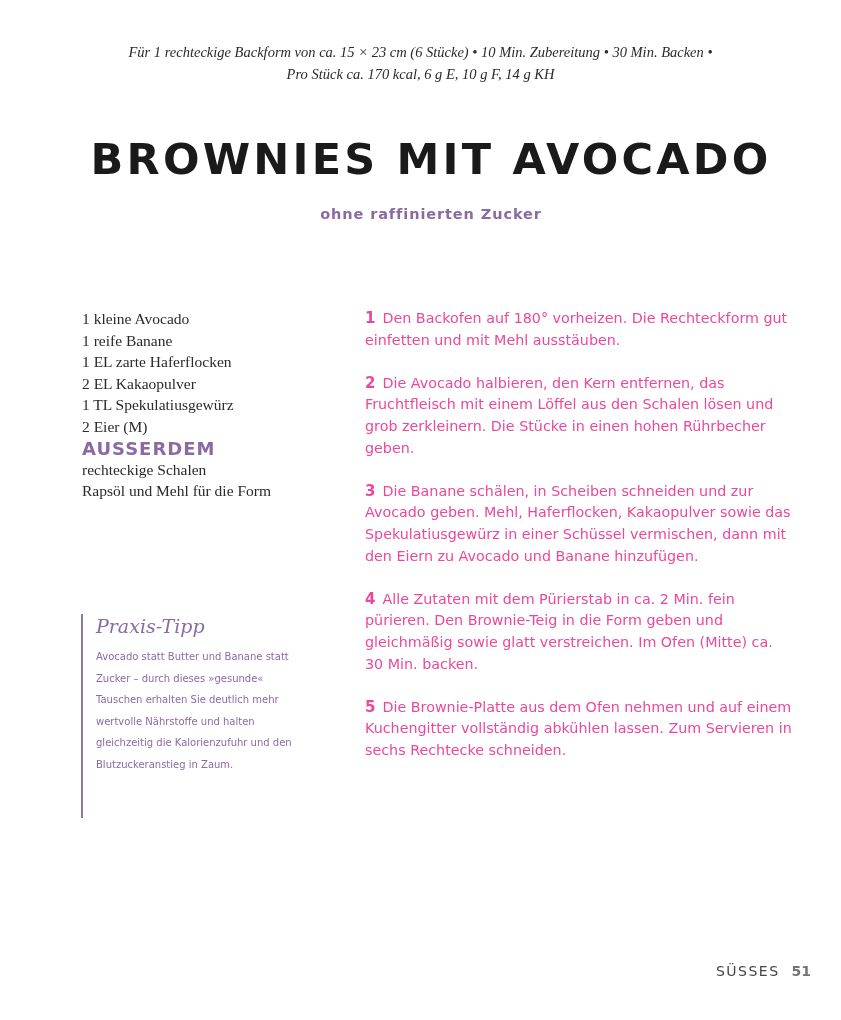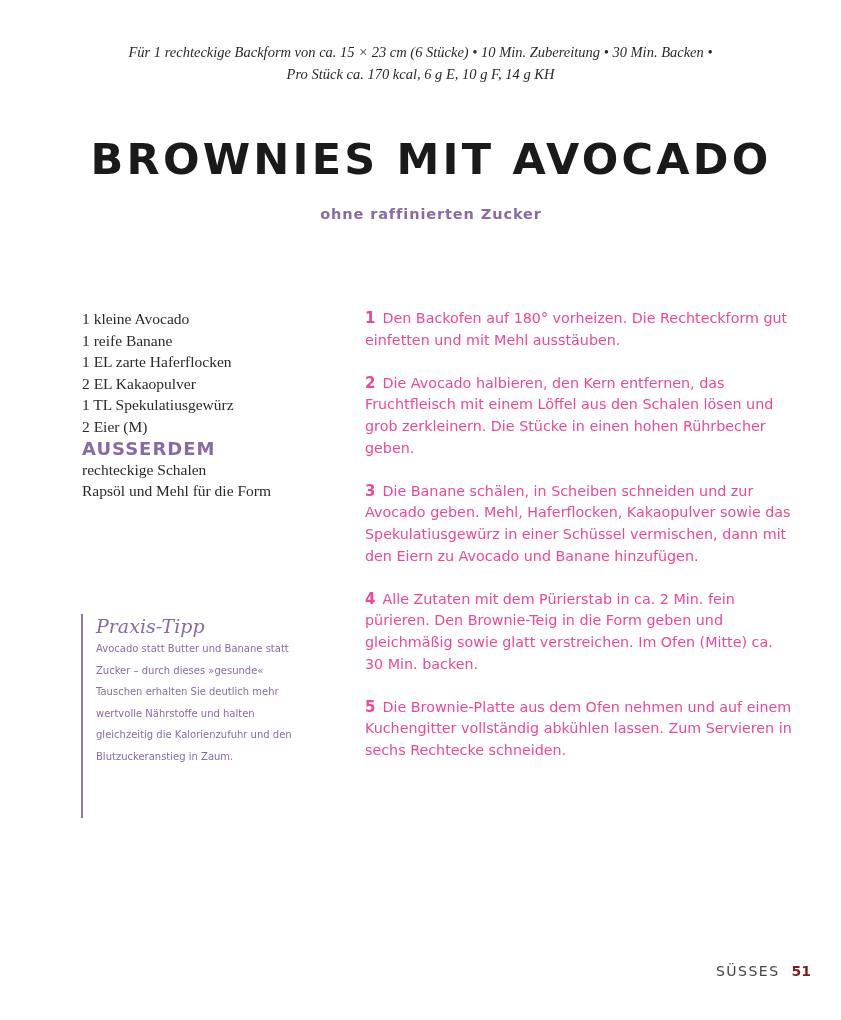--- a/index.html
+++ b/index.html
@@ -24,37 +24,37 @@
   .extra-head {
     font-family: "DejaVu Sans", sans-serif; font-weight: bold; font-size: 18px;
     letter-spacing: 1px; color: #8a6aa3; line-height: 21px;
   }
   .indent { padding-left: 17px; }
   .tip {
     position: absolute; left: 81px; top: 614px; width: 230px; height: 204px;
     border-left: 2px solid #8e7a9e; padding-left: 13px; box-sizing: border-box;
   }
   .tip-title {
-    font-family: "DejaVu Serif", serif; font-style: italic; font-size: 19px; color: #8a6aa3; line-height: 24px; 
+    font-family: "DejaVu Serif", serif; font-style: italic; font-size: 19px; color: #8a6aa3; line-height: 24px; margin-bottom: 8px;
   }
   .tip-body {
     font-family: "DejaVu Sans", sans-serif; font-size: 10px; line-height: 21.6px; color: #8a6aa3; width: 215px;
   }
   .steps {
     position: absolute; left: 349px; top: 308px; width: 430px;
     font-family: "DejaVu Sans", sans-serif; font-size: 14.3px; line-height: 21.6px; color: #ec4899; margin-left: 16px;
   }
   .step { margin-bottom: 21.6px; }
   .step-num { font-weight: bold; font-size: 15px; margin-right: 7px; }
   .footer {
     position: absolute; right: 30px; top: 963px;
     font-family: "DejaVu Sans", sans-serif; font-size: 14px; color: #444;
   }
   .footer .section { letter-spacing: 1.5px; margin-right: 12px; }
-  .footer .page { font-weight: bold; color: #7f1d1d; }
+  .footer .page { font-weight: bold; color: #737373; }
 </style>
 </head>
 <body>
 
 <div class="meta">
   <div>Für 1 rechteckige Backform von ca. 15 × 23 cm (6 Stücke)  •  10 Min. Zubereitung  •  30 Min. Backen  •</div>
   <div>Pro Stück ca. 170 kcal, 6 g E, 10 g F, 14 g KH</div>
 </div>
 
 <div class="title">BROWNIES MIT AVOCADO</div>

